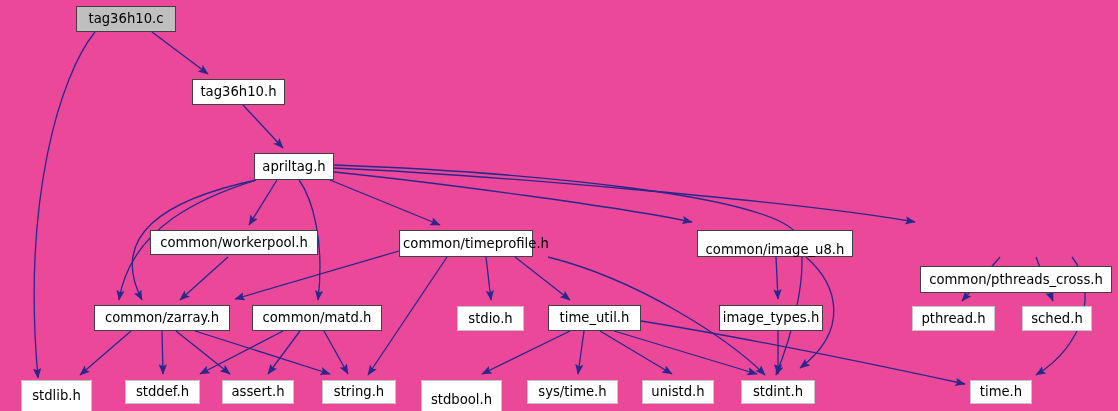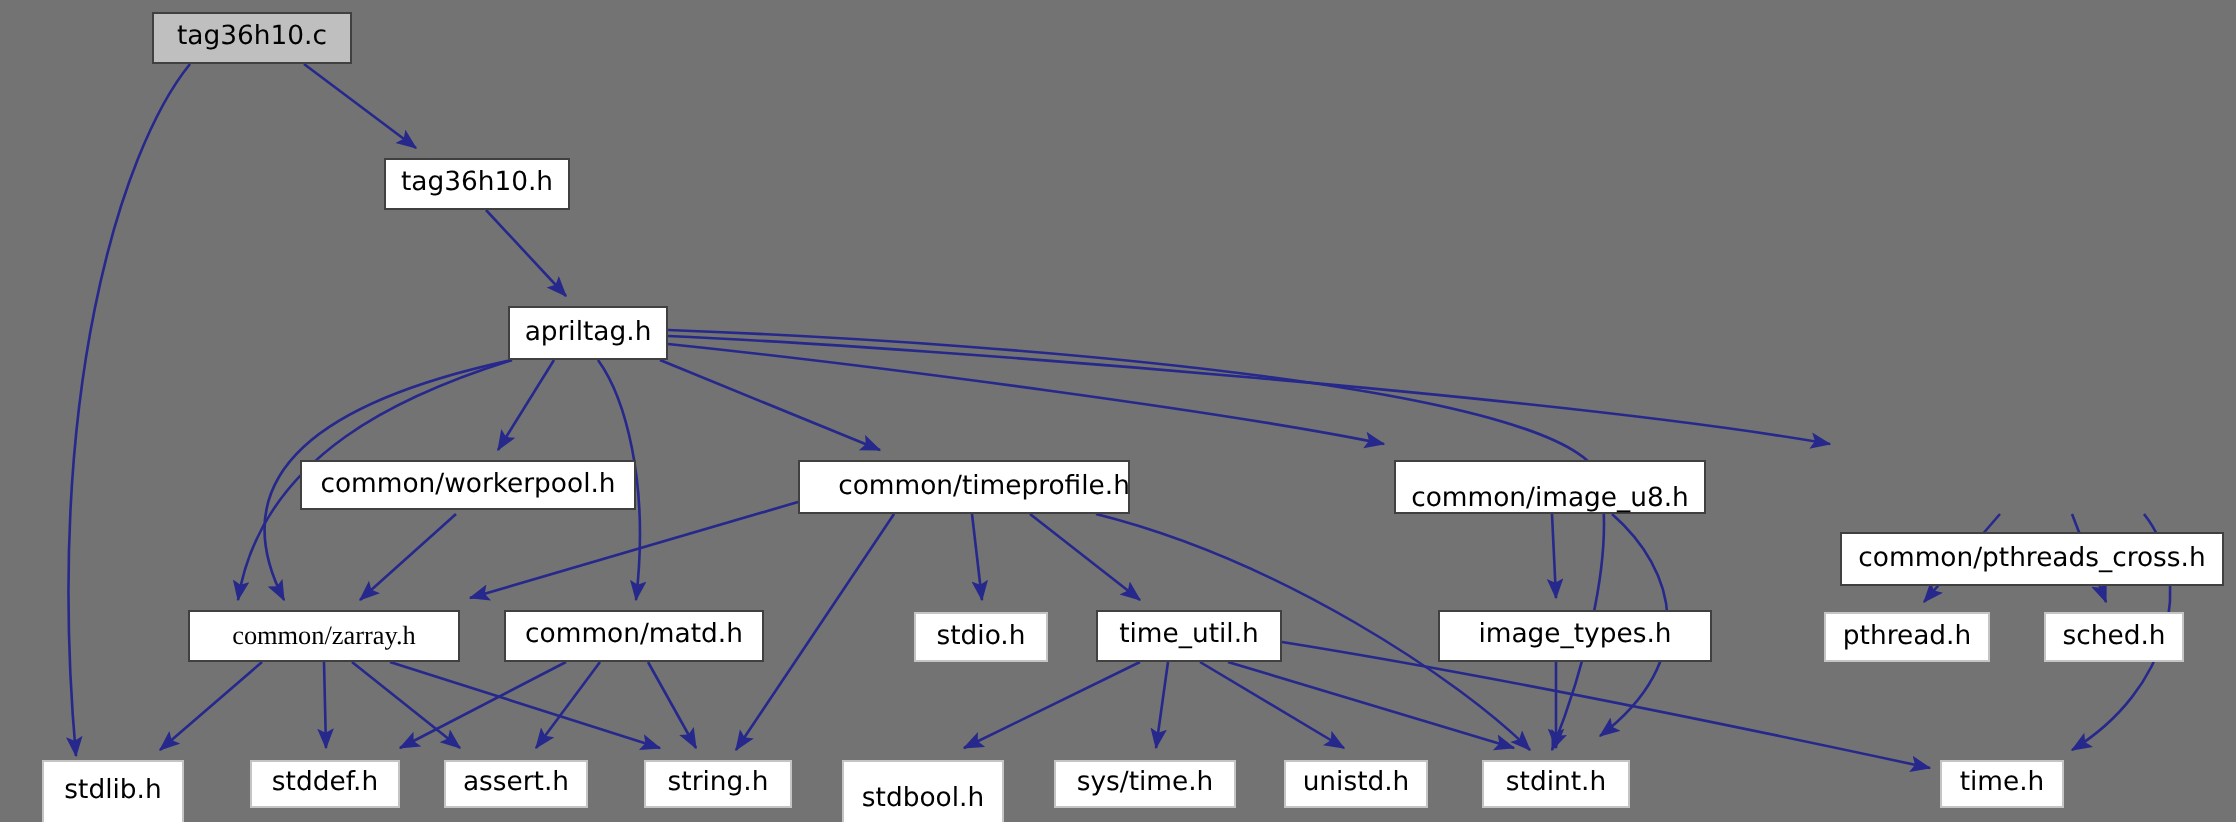--- a/index.html
+++ b/index.html
@@ -1,19 +1,19 @@
 <!DOCTYPE html>
 <html><head>
 <meta charset="utf-8">
 <style>
   html,body{margin:0;padding:0;background:#ffffff;}
   #graph-root{
     position:relative;
     width:1118px;height:411px;
-    background:#737373;
+    background:#ec4899;
     font-family:"DejaVu Sans","Liberation Sans",sans-serif;
     overflow:hidden;
   }
   svg#edges{position:absolute;left:0;top:0;width:1118px;height:411px;}
   .node{
     position:absolute;
     box-sizing:border-box;
     display:flex;align-items:center;justify-content:center;
     white-space:nowrap;
     font-size:13.2px;
@@ -79,42 +79,42 @@
       </div>
       <div class="node strong" style="left: 192px; top: 79px; width: 93px; height: 26px;">
         <span>tag36h10.h</span>
       </div>
       <div class="node strong" style="left: 254px; top: 153px; width: 80px; height: 27px;">
         <span>apriltag.h</span>
       </div>
       <div class="node strong" style="left: 150px; top: 230px; width: 168px; height: 25px;">
         <span>common/workerpool.h</span>
       </div>
-      <div class="node strong" style="left: 399px; top: 230px; width: 166px; height: 27px; padding-left: 20px;">
+      <div class="node strong" style="left: 399px; top: 230px; width: 134px; height: 27px; padding-left: 20px;">
         <span>common/timeprofile.h</span>
       </div>
       <div class="node strong" style="left: 697px; top: 230px; width: 156px; height: 27px; align-items: flex-end;">
         <span>common/image_u8.h</span>
       </div>
       <div class="node strong" style="left: 920px; top: 230px; width: 192px; height: 27px; margin-top: 36px;">
         <span>common/pthreads_cross.h</span>
       </div>
-      <div class="node strong" style="left: 94px; top: 305px; width: 136px; height: 26px; font-family: Liberation Serif, serif;">
+      <div class="node strong" style="left: 94px; top: 305px; width: 136px; height: 26px;">
         <span>common/zarray.h</span>
       </div>
       <div class="node strong" style="left: 252px; top: 305px; width: 130px; height: 26px;">
         <span>common/matd.h</span>
       </div>
       <div class="node weak" style="left: 457px; top: 306px; width: 67px; height: 25px;">
         <span>stdio.h</span>
       </div>
       <div class="node strong" style="left: 548px; top: 305px; width: 93px; height: 26px;">
         <span>time_util.h</span>
       </div>
-      <div class="node strong" style="left: 719px; top: 305px; width: 137px; height: 26px;">
+      <div class="node strong" style="left: 719px; top: 305px; width: 104px; height: 26px;">
         <span>image_types.h</span>
       </div>
       <div class="node weak" style="left: 912px; top: 306px; width: 83px; height: 25px;">
         <span>pthread.h</span>
       </div>
       <div class="node weak" style="left: 1022px; top: 306px; width: 70px; height: 25px;">
         <span>sched.h</span>
       </div>
       <div class="node weak" style="left: 21px; top: 380px; width: 71px; height: 32px;">
         <span>stdlib.h</span>

